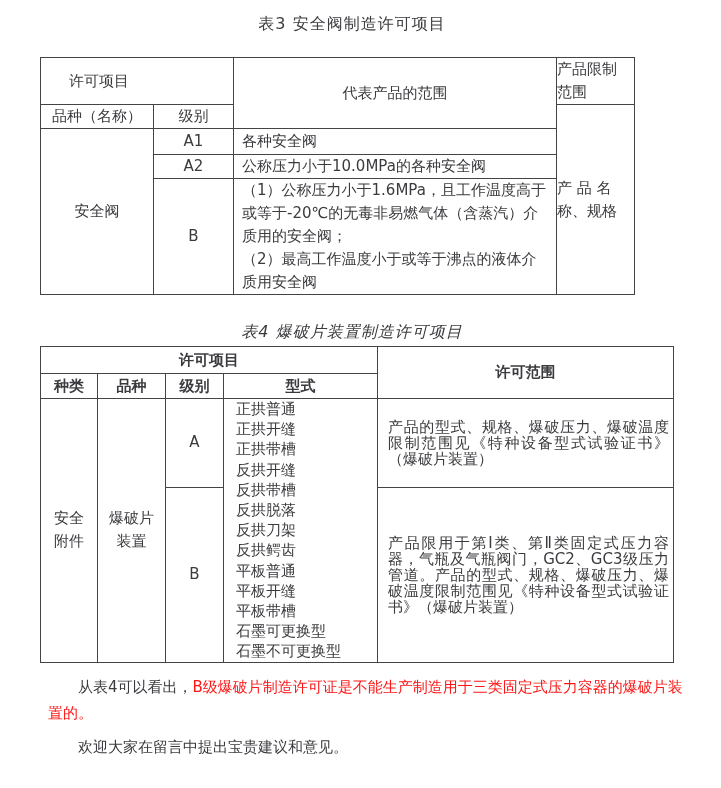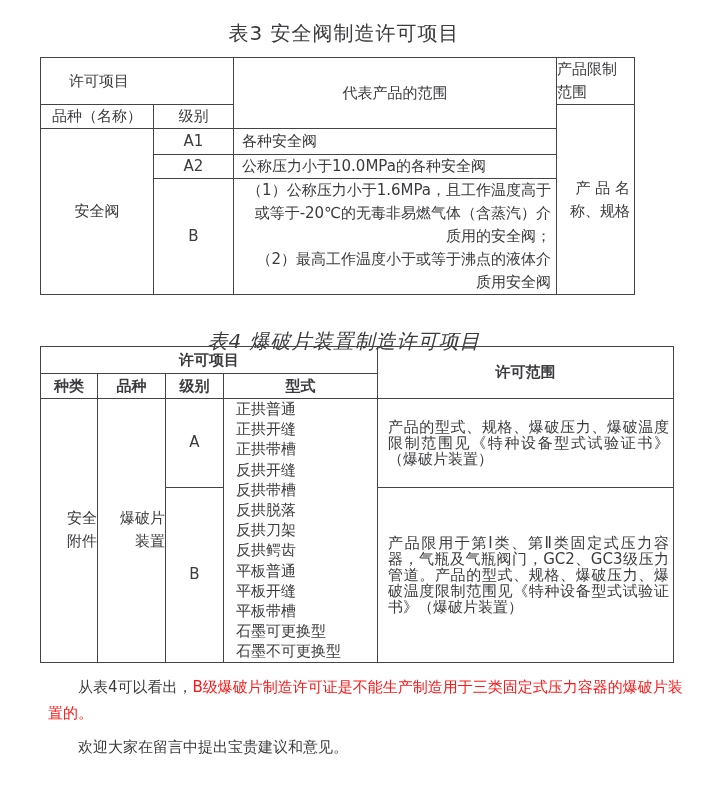--- a/index.html
+++ b/index.html
@@ -2,38 +2,38 @@
 <html><head>
 <meta charset="utf-8">
 <style>
   html,body{margin:0;padding:0;}
   body{
     width:721px;height:788px;background:#ffffff;position:relative;
     font-family:"DejaVu Sans","Liberation Sans",sans-serif;
     color:#3b3b3f;font-size:15px;
   }
   .tbl-title{
-    position:absolute;left:0;width:688px;text-align:center;
-    font-size:20px;color:#3b3b3f;letter-spacing:1px;margin-top:6px;
+    position:absolute;left:8px;width:688px;text-align:center;
+    font-size:16px;color:#3b3b3f;letter-spacing:1px;
   }
   #title3{top:14px;}
   #title4{top:322px;font-style:italic;}
   table{border-collapse:collapse;table-layout:fixed;position:absolute;}
   td{
     border:1px solid #444444;vertical-align:middle;
     font-size:15px;color:#3b3b3f;padding:0;overflow:hidden;
     line-height:23px;
   }
   #table3{left:40px;top:57px;width:594px;}
   #table4{left:40px;top:346px;width:633px;}
   .center{text-align:center;}
   .lpad{text-align:left;padding-right:4px;}
   .body-pad{text-align:left;padding-left:8px;padding-right:5px;}
   .permit-item3{text-align:left;padding-left:28px;}
-  .pre{white-space:pre-line;text-align:right;}
+  .pre{white-space:pre-line;}
   .bold{font-weight:bold;}
   .types-cell{
     text-align:left;padding-left:12px;line-height:20.2px;
     white-space:pre-line;vertical-align:middle;
   }
   .scope-cell{
     text-align:justify;text-justify:inter-character;
     padding-left:10px;padding-right:4px;line-height:16px;
   }
   .footer{

